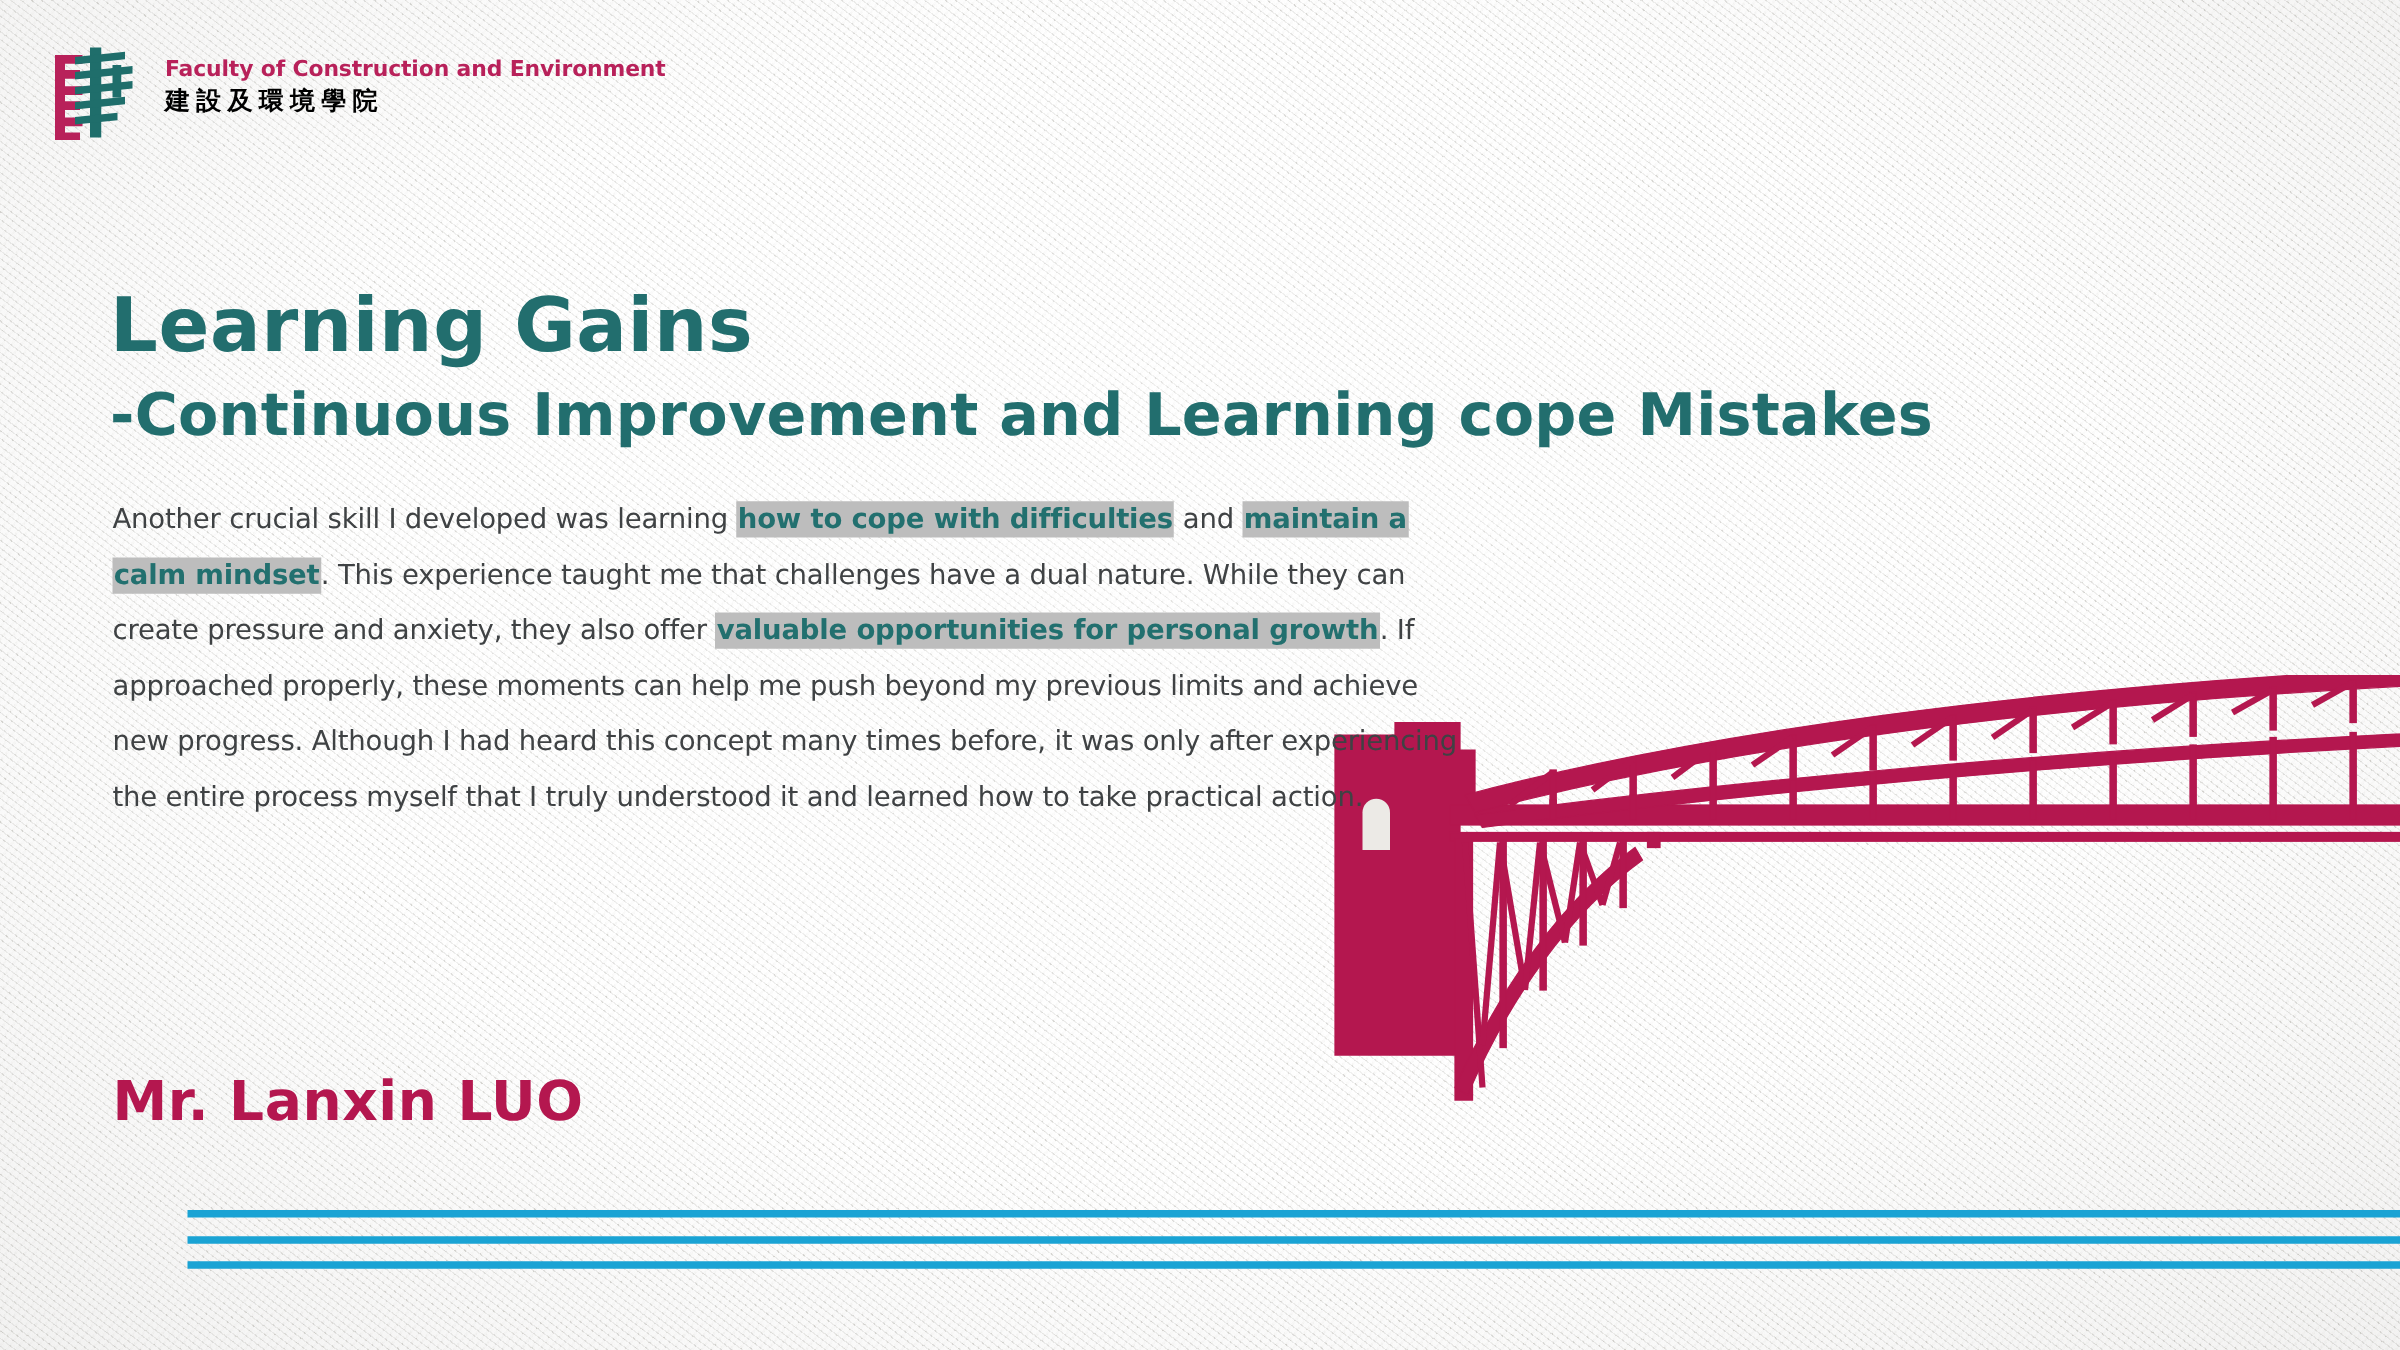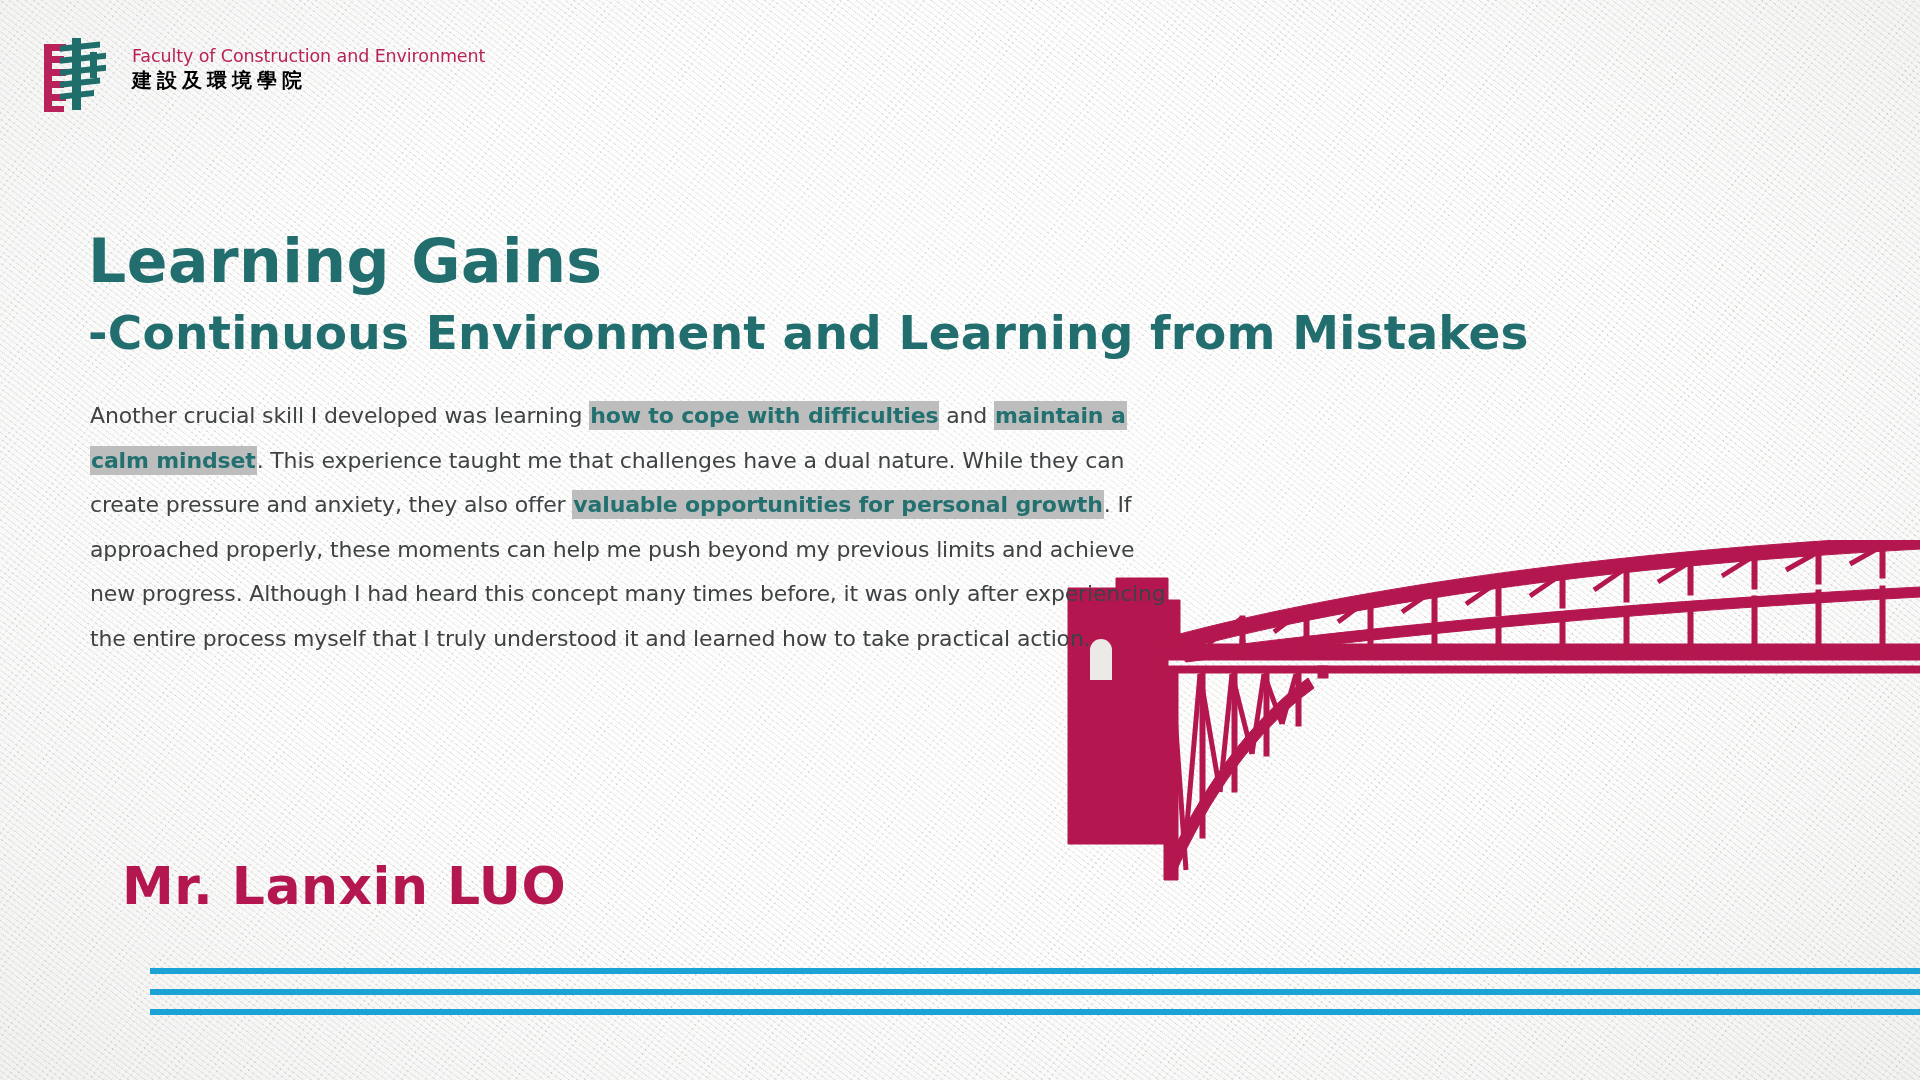--- a/index.html
+++ b/index.html
@@ -45,21 +45,21 @@
     z-index: 6;
     display: flex;
     align-items: flex-start;
   }
   .logo-mark { width: 80px; height: 78px; display:block; }
   .logo-text { margin-left: 14px; padding-top: 13px; }
   .logo-en {
     color: #b8215a;
     font-family: "DejaVu Sans", sans-serif;
     font-size: 17.5px;
-    font-weight: 400;
+    font-weight: 700;
     letter-spacing: -0.1px;
     white-space: nowrap;
     line-height: 1.05;
   }
   .logo-zh {
     color: #000000;
     font-family: "DejaVu Sans", sans-serif;
     font-size: 20px;
     font-weight: 700;
     letter-spacing: 5px;
@@ -120,25 +120,24 @@
   }
 
   
   .author {
     position: absolute;
     left: 90px;
     top: 856px;
     z-index: 6;
     color: #b4174f;
     font-family: "DejaVu Sans", sans-serif;
-    font-size: 52px;
+    font-size: 44px;
     font-weight: 700;
     letter-spacing: 0.5px;
     white-space: nowrap;
-    margin-left: 32px;
   }
 
   
   .rule {
     position: absolute;
     left: 150px;
     width: 1770px;
     height: 6px;
     background: #1aa3d4;
     z-index: 7;
@@ -184,21 +183,21 @@
       </g>
     </svg>
     <div class="logo-text">
       <div class="logo-en">Faculty of Construction and Environment</div>
       <div class="logo-zh">建設及環境學院</div>
     </div>
   </div>
 
   <div class="title-wrap">
     <div class="title-main">Learning Gains</div>
-    <div class="title-sub">-Continuous Environment and Learning from Mistakes</div>
+    <div class="title-sub">-Continuous Improvement and Learning cope Mistakes</div>
   </div>
 
   <p class="body-copy"><span>Another crucial skill I developed was learning </span><span class="hl">how to cope with difficulties</span><span> and </span><span class="hl">maintain a calm mindset</span><span>. This experience taught me that challenges have a dual nature. While they can create pressure and anxiety, they also offer </span><span class="hl">valuable opportunities for personal growth</span><span>. If approached properly, these moments can help me push beyond my previous limits and achieve new progress. Although I had heard this concept many times before, it was only after experiencing the entire process myself that I truly understood it and learned how to take practical action.</span></p>
 
   <div class="author">Mr. Lanxin LUO</div>
 
   <div class="bridge">
     <svg viewBox="0 0 880 440" preserveAspectRatio="xMinYMin meet" aria-hidden="true">
       <g fill="#b4174f" stroke="#b4174f">
 

